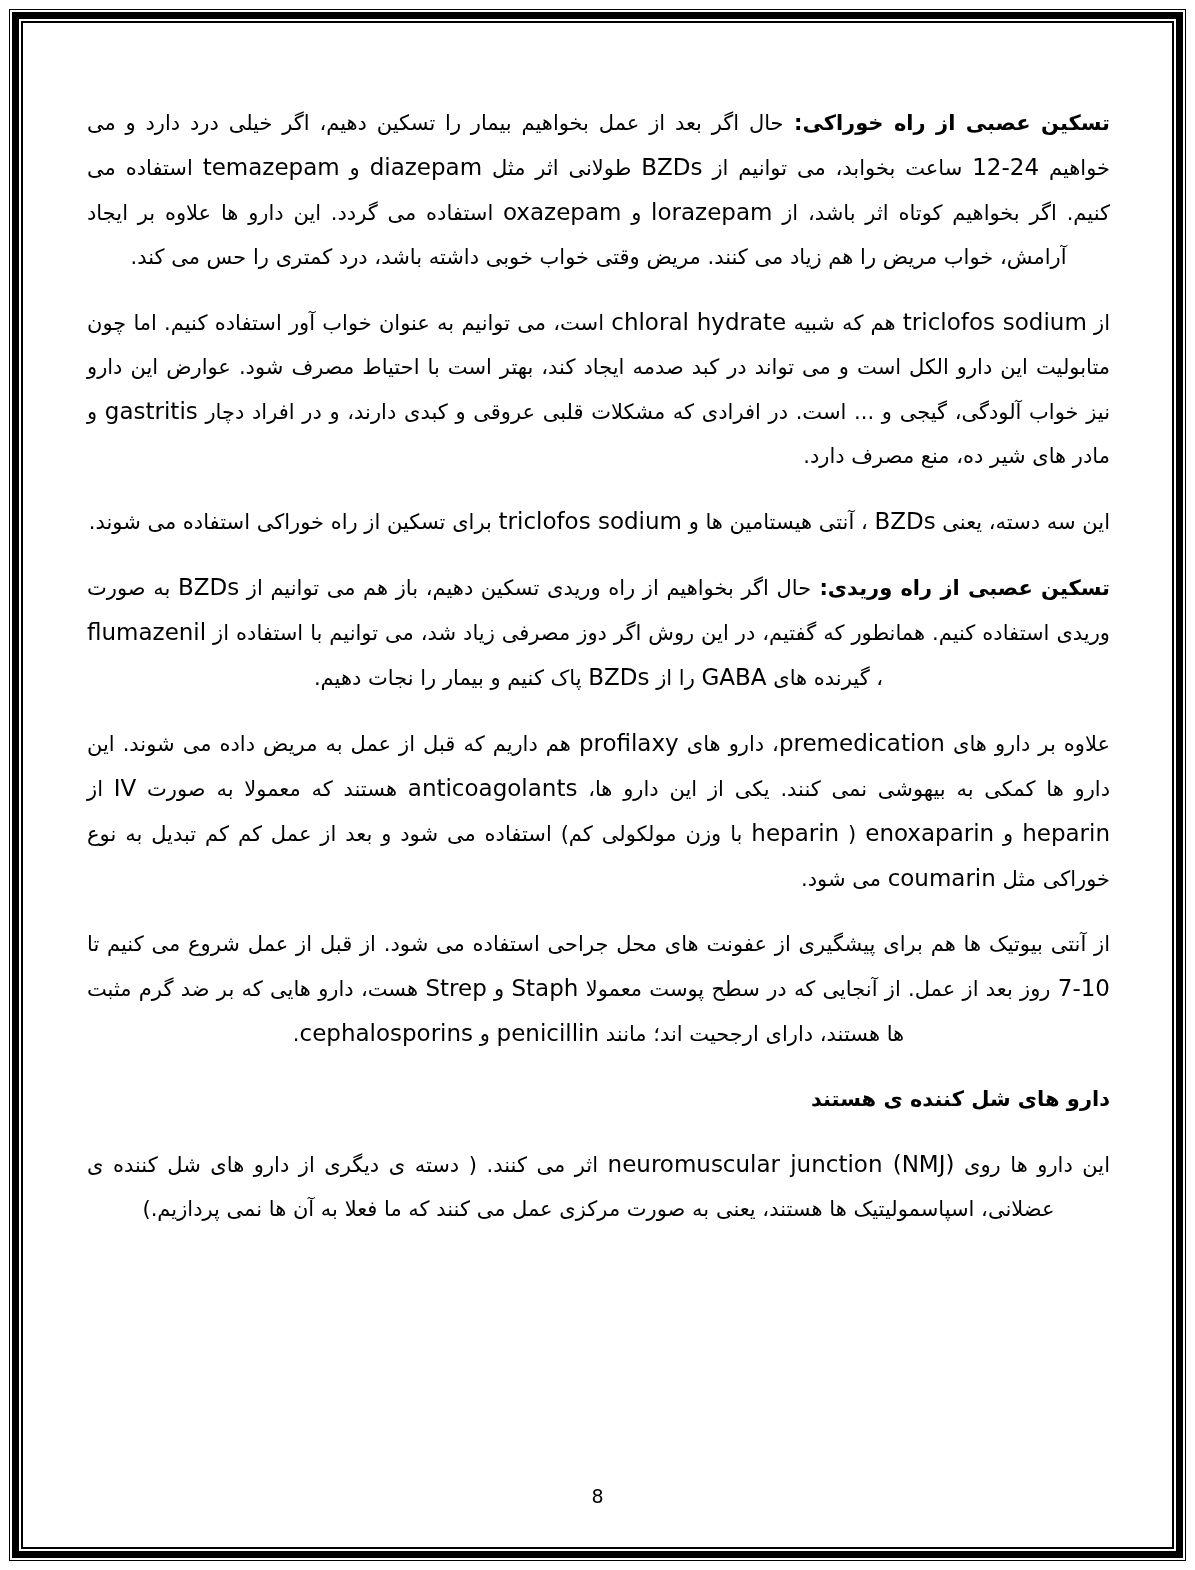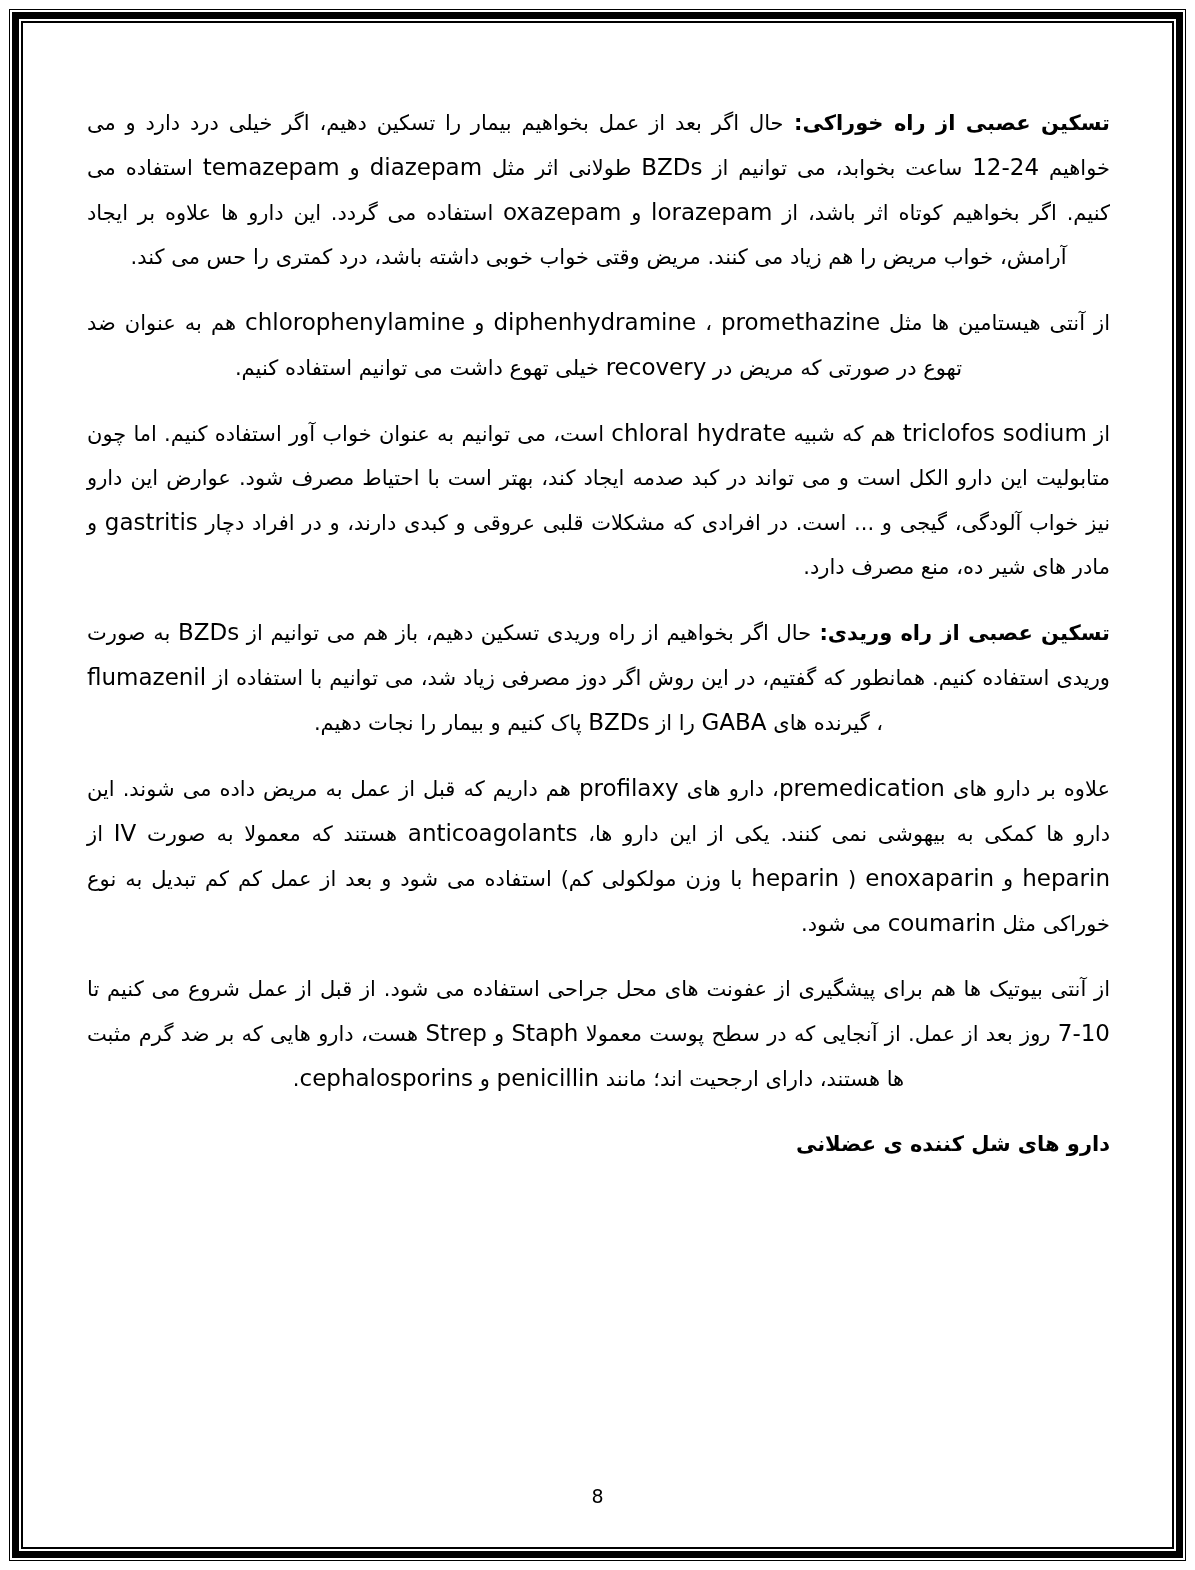--- a/index.html
+++ b/index.html
@@ -45,32 +45,33 @@
 
 <div>
   <div class="frame-outer"></div>
   <div class="frame-thick"></div>
   <div class="frame-inner"></div>
 
   <div class="content">
 
     <p class="last-center"><strong class="lead">تسکین عصبی از راه خوراکی: </strong><span class="rich">حال اگر بعد از عمل بخواهیم بیمار را تسکین دهیم، اگر خیلی درد دارد و می خواهیم <span class="latin" dir="ltr">12-24</span> ساعت بخوابد، می توانیم از <span class="latin" dir="ltr">BZDs</span> طولانی اثر مثل <span class="latin" dir="ltr">diazepam</span> و <span class="latin" dir="ltr">temazepam</span> استفاده می کنیم. اگر بخواهیم کوتاه اثر باشد، از <span class="latin" dir="ltr">lorazepam</span> و <span class="latin" dir="ltr">oxazepam</span> استفاده می گردد. این دارو ها علاوه بر ایجاد آرامش، خواب مریض را هم زیاد می کنند. مریض وقتی خواب خوبی داشته باشد، درد کمتری را حس می کند.</span></p>
 
-    <p class="last-center"><span class="rich">از آنتی هیستامین ها مثل <span class="latin" dir="ltr">promethazine</span> ، <span class="latin" dir="ltr">diphenhydramine</span> و <span class="latin" dir="ltr">chlorophenylamine</span> هم به عنوان ضد تهوع در صورتی که مریض در <span class="latin" dir="ltr">recovery</span> خیلی تهوع داشت می توانیم استفاده کنیم.</span></p>
 
     <p class="last-right"><span class="rich">از <span class="latin" dir="ltr">triclofos sodium</span> هم که شبیه <span class="latin" dir="ltr">chloral hydrate</span> است، می توانیم به عنوان خواب آور استفاده کنیم. اما چون متابولیت این دارو الکل است و می تواند در کبد صدمه ایجاد کند، بهتر است با احتیاط مصرف شود. عوارض این دارو نیز خواب آلودگی، گیجی و ... است. در افرادی که مشکلات قلبی عروقی و کبدی دارند، و در افراد دچار <span class="latin" dir="ltr">gastritis</span> و مادر های شیر ده، منع مصرف دارد.</span></p>
 
+    <p class="single-right"><span class="rich">این سه دسته، یعنی <span class="latin" dir="ltr">BZDs</span> ، آنتی هیستامین ها و <span class="latin" dir="ltr">triclofos sodium</span> برای تسکین از راه خوراکی استفاده می شوند.</span></p>
 
     <p class="last-center"><strong class="lead">تسکین عصبی از راه وریدی: </strong><span class="rich">حال اگر بخواهیم از راه وریدی تسکین دهیم، باز هم می توانیم از <span class="latin" dir="ltr">BZDs</span> به صورت وریدی استفاده کنیم. همانطور که گفتیم، در این روش اگر دوز مصرفی زیاد شد، می توانیم با استفاده از <span class="latin" dir="ltr">flumazenil</span> ، گیرنده های <span class="latin" dir="ltr">GABA</span> را از <span class="latin" dir="ltr">BZDs</span> پاک کنیم و بیمار را نجات دهیم.</span></p>
 
     <p class="last-right"><span class="rich">علاوه بر دارو های <span class="latin" dir="ltr">premedication</span>، دارو های <span class="latin" dir="ltr">profilaxy</span> هم داریم که قبل از عمل به مریض داده می شوند. این دارو ها کمکی به بیهوشی نمی کنند. یکی از این دارو ها، <span class="latin" dir="ltr">anticoagolants</span> هستند که معمولا به صورت <span class="latin" dir="ltr">IV</span> از <span class="latin" dir="ltr">heparin</span> و <span class="latin" dir="ltr">enoxaparin</span> ‏( <span class="latin" dir="ltr">heparin</span> با وزن مولکولی کم) استفاده می شود و بعد از عمل کم کم تبدیل به نوع خوراکی مثل <span class="latin" dir="ltr">coumarin</span> می شود.</span></p>
 
     <p class="last-center"><span class="rich">از آنتی بیوتیک ها هم برای پیشگیری از عفونت های محل جراحی استفاده می شود. از قبل از عمل شروع می کنیم تا <span class="latin" dir="ltr">7-10</span> روز بعد از عمل. از آنجایی که در سطح پوست معمولا <span class="latin" dir="ltr">Staph</span> و <span class="latin" dir="ltr">Strep</span> هست، دارو هایی که بر ضد گرم مثبت ها هستند، دارای ارجحیت اند؛ مانند <span class="latin" dir="ltr">penicillin</span> و <span class="latin" dir="ltr">cephalosporins</span>.</span></p>
 
 
 
-    <p class="heading"><span>دارو های شل کننده ی عضلانی</span></p>
+    <p class="heading"><span>دارو های شل کننده ی هستند</span></p>
 
+    <p class="last-center"><span class="rich">این دارو ها روی <span class="latin" dir="ltr">neuromuscular junction (NMJ)</span> اثر می کنند. ( دسته ی دیگری از دارو های شل کننده ی عضلانی، اسپاسمولیتیک ها هستند، یعنی به صورت مرکزی عمل می کنند که ما فعلا به آن ها نمی پردازیم.)</span></p>
 
   </div>
 
   <div class="page-number">8</div>
 </div>
 
 </body></html>

